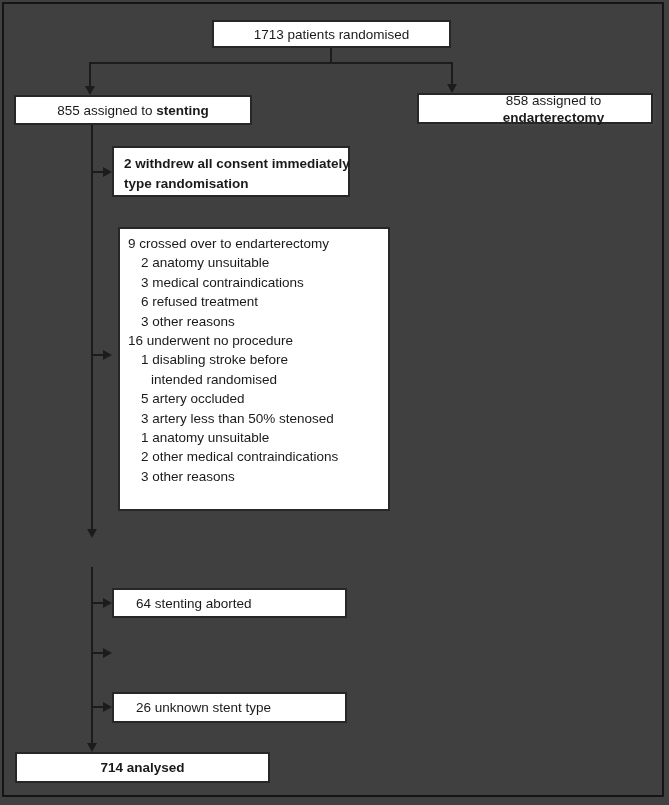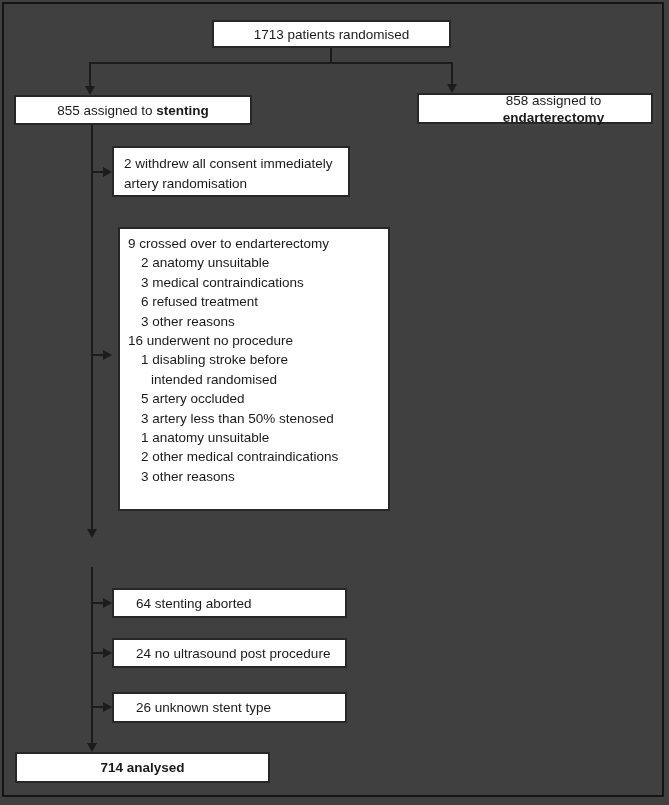--- a/index.html
+++ b/index.html
@@ -93,23 +93,23 @@
   </div>
   <div class="box center shadow" style="left:417px; top:93px; width:236px; height:31px;padding-left:37px;">
     <span><span>858 assigned to </span><b>endarterectomy</b></span>
   </div>
 
   <div class="line" style="left:91px; top:125px; width:2px; height:405px;"></div>
   <div class="arr-d" style="left:87px; top:529px;"></div>
 
   <div class="line" style="left:92px; top:171px; width:12px; height:2px;"></div>
   <div class="arr-r" style="left:103px; top:167px;"></div>
-  <div class="box multiline" style="left:112px; top:146px; width:238px; height:51px;">
+  <div class="box multiline" style="left:112px; top:146px; width:238px; height:51px;font-weight:bold;">
     <div class="ln">2 withdrew all consent immediately</div>
-    <div class="ln">artery randomisation</div>
+    <div class="ln">type randomisation</div>
   </div>
 
   <div class="line" style="left:92px; top:354px; width:12px; height:2px;"></div>
   <div class="arr-r" style="left:103px; top:350px;"></div>
   <div class="box listbox" style="left:118px; top:227px; width:272px; height:284px;">
     <div class="ln i0">9 crossed over to endarterectomy</div>
     <div class="ln i1">2 anatomy unsuitable</div>
     <div class="ln i1">3 medical contraindications</div>
     <div class="ln i1">6 refused treatment</div>
     <div class="ln i1">3 other reasons</div>
@@ -128,23 +128,20 @@
   <div class="arr-d" style="left:87px; top:743px;"></div>
 
   <div class="line" style="left:92px; top:602px; width:12px; height:2px;"></div>
   <div class="arr-r" style="left:103px; top:598px;"></div>
   <div class="box leftpad" style="left:112px; top:588px; width:235px; height:30px;">
     <span>64 stenting aborted</span>
   </div>
 
   <div class="line" style="left:92px; top:652px; width:12px; height:2px;"></div>
   <div class="arr-r" style="left:103px; top:648px;"></div>
-  <div class="box leftpad" style="left:112px; top:638px; width:235px; height:30px;">
-    <span>24 no ultrasound post procedure</span>
-  </div>
 
   <div class="line" style="left:92px; top:706px; width:12px; height:2px;"></div>
   <div class="arr-r" style="left:103px; top:702px;"></div>
   <div class="box leftpad" style="left:112px; top:692px; width:235px; height:31px;">
     <span>26 unknown stent type</span>
   </div>
 
   <div class="box center bold" style="left:15px; top:752px; width:255px; height:31px;">
     <span>714 analysed</span>
   </div>

